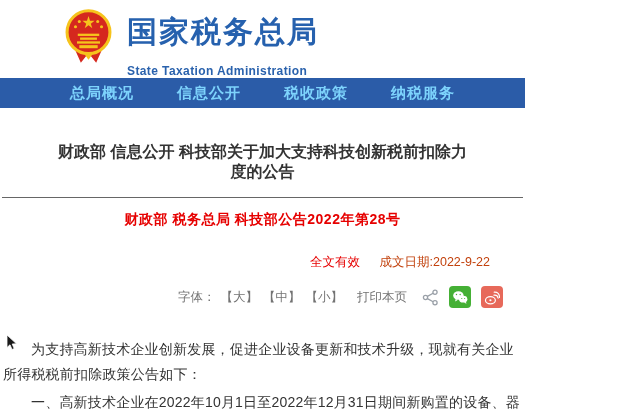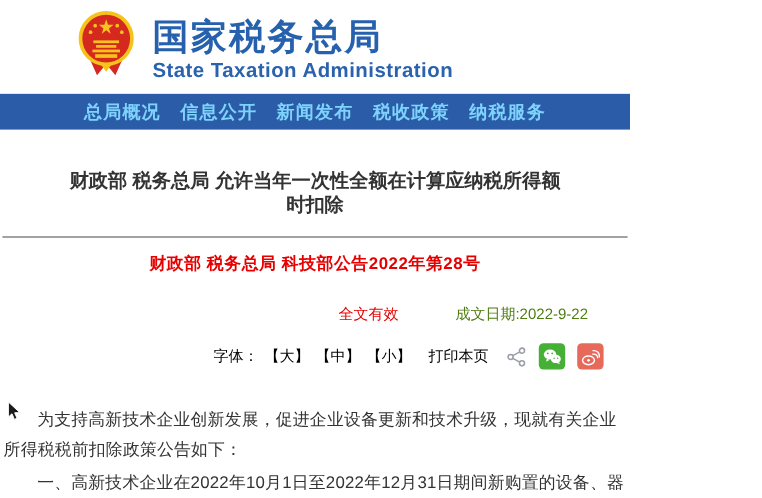--- a/index.html
+++ b/index.html
@@ -7,21 +7,21 @@
   .page {
     position:relative; width:525px; height:415px; background:#ffffff;
     overflow:hidden; font-family:"Liberation Sans","DejaVu Sans",sans-serif;
   }
   
   .header { position:relative; height:78px; background:#fff; }
   .brand { position:absolute; left:64px; top:9px; display:flex; align-items:flex-start; gap:14px; }
   .emblem { width:49px; height:57px; flex:0 0 auto; }
   .brand-text { padding-top:6px; }
   .brand-cn { font-size:30px; font-weight:bold; color:#2661ae; letter-spacing:2px; line-height:1.1; }
-  .brand-en { font-size:17px; font-weight:bold; color:#2a62ad; margin-top:1px; letter-spacing:.4px; }
+  .brand-en { font-size:12px; font-weight:bold; color:#2a62ad; margin-top:16px; letter-spacing:.4px; }
   .search-input {
     position:absolute; left:578px; top:19px; width:70px; height:25px;
     border:2px solid #3e86c9; border-radius:3px; padding:0 4px 0 5px;
     font-size:12px; color:#333; outline:none;
     font-family:"Liberation Sans","DejaVu Sans",sans-serif;
   }
   .search-input::placeholder { color:#444; opacity:1; }
   .hot-words { position:absolute; left:550px; top:51px; font-size:17px; color:#333; white-space:nowrap; }
   .topbar-fragment { position:absolute; left:612px; top:5px; width:23px; height:13px; background:#c22631; border-radius:2px; }
   
@@ -30,24 +30,24 @@
     justify-content:space-between; padding:0 70px;
   }
   .nav-item { color:#7dd3fc; font-size:15px; font-weight:bold; letter-spacing:1px; white-space:nowrap; cursor:pointer; }
   
   .article { position:relative; padding-top:34px; }
   .article-title { text-align:center; font-size:16px; font-weight:bold; color:#333; padding:0 55px; line-height:1.25; }
   .title-sep { border:none; border-top:1px solid #666; margin:15px 2px 0 2px; }
   .doc-number { text-align:center; font-size:14px; font-weight:bold; color:#e60000; margin-top:13px; letter-spacing:.5px; }
   .meta-row { text-align:right; padding-right:35px; margin-top:25px; font-size:12.5px; }
   .validity { color:#e60000; margin-right:16px; font-weight:normal;text-align:center; }
-  .doc-date { color:#4d7c0f;margin-left:28px; }
+  .doc-date { color:#c2410c; }
   .toolbar-row {
     display:flex; justify-content:flex-end; align-items:center; gap:5px;
-    padding-right:22px; margin-top:15px; font-size:12.5px; color:#000000;
+    padding-right:22px; margin-top:15px; font-size:12.5px; color:#737373;
   }
   .toolbar-row .tb { cursor:pointer; }
   .tb-print { margin-left:9px; }
   .share-icon { margin-left:10px; display:flex; align-items:center; cursor:pointer; }
   .badge {
     width:22px; height:22px; border-radius:4px; margin-left:5px;
     display:flex; align-items:center; justify-content:center; cursor:pointer;
   }
   .badge-wechat { background:#45b035; }
   .badge-weibo  { background:#e7695a; }
@@ -86,27 +86,26 @@
     </div>
 
     <span class="topbar-fragment"></span>
     <input class="search-input" type="text" placeholder="请输入关键词" style="">
     <div class="hot-words"><span>本站热词：</span></div>
   </div>
 
   <div class="navbar">
     <span class="nav-item">总局概况</span>
     <span class="nav-item">信息公开</span>
-    <span class="nav-item">新闻发布</span>
     <span class="nav-item">税收政策</span>
     <span class="nav-item">纳税服务</span>
   </div>
 
   <div class="article">
-    <div class="article-title">财政部 税务总局 允许当年一次性全额在计算应纳税所得额时扣除</div>
+    <div class="article-title">财政部 信息公开 科技部关于加大支持科技创新税前扣除力度的公告</div>
     <hr class="title-sep">
     <div class="doc-number">财政部 税务总局 科技部公告2022年第28号</div>
 
     <div class="meta-row">
       <span class="validity">全文有效</span>
       <span class="doc-date">成文日期:2022-9-22</span>
     </div>
 
     <div class="toolbar-row">
       <span>字体：</span>

